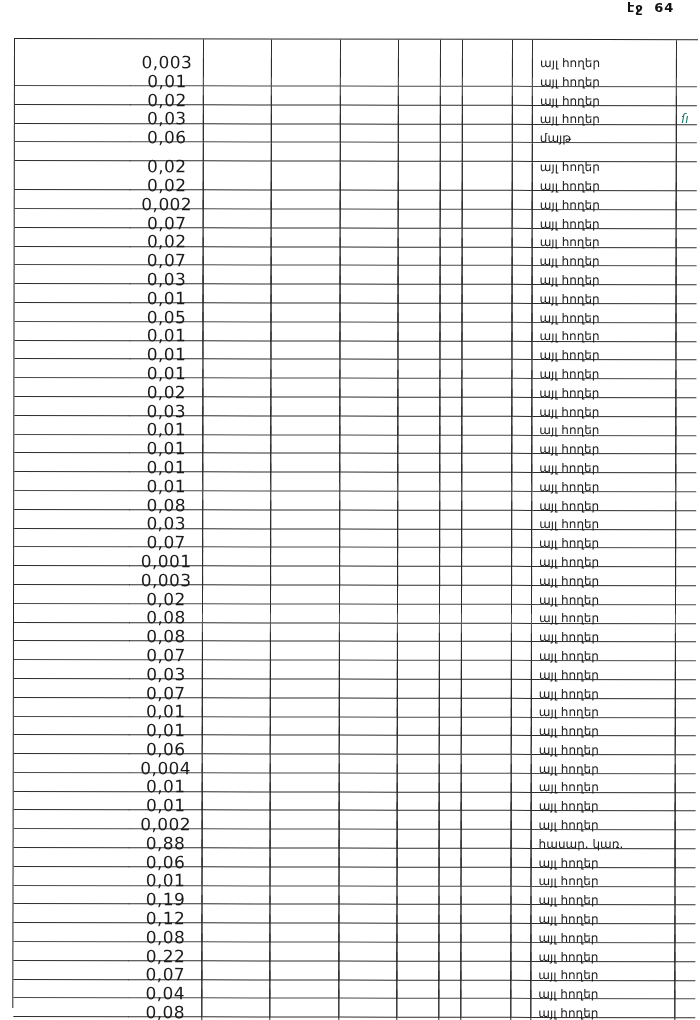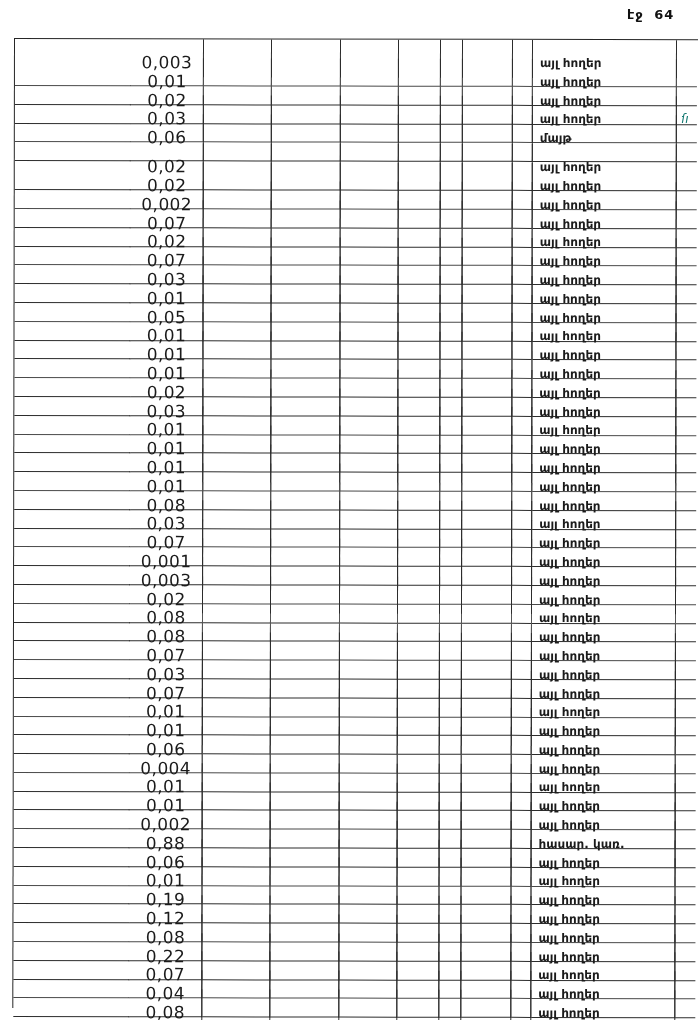--- a/index.html
+++ b/index.html
@@ -10,21 +10,21 @@
   body {
     width: 700px;
     height: 1020px;
     position: relative;
     overflow: hidden;
     font-family: "DejaVu Sans", sans-serif;
     color: #1b1b1b;
   }
   .page-number {
     position: absolute;
-    top: 7px;
+    top: 0;
     left: 627px;
     font-size: 13px;
     font-weight: bold;
     letter-spacing: 1px;
     word-spacing: 5px;
     color: #111;
   }
   .margin-mark {
     position: absolute;
     top: 112px;
@@ -68,21 +68,20 @@
     margin-top: 46px;
   }
   .c-val {
     justify-content: center;
     font-size: 17px;
     letter-spacing: 0.4px;
   }
   .c-land {
     padding-left: 7px;
     font-size: 12px;
-    font-weight: bold;
   }
 </style>
 </head>
 <body>
 
 <div class="page-number">էջ 64</div>
 
 <div class="margin-mark">ſı</div>
 
 <div class="scan-table" id="scan-table">

